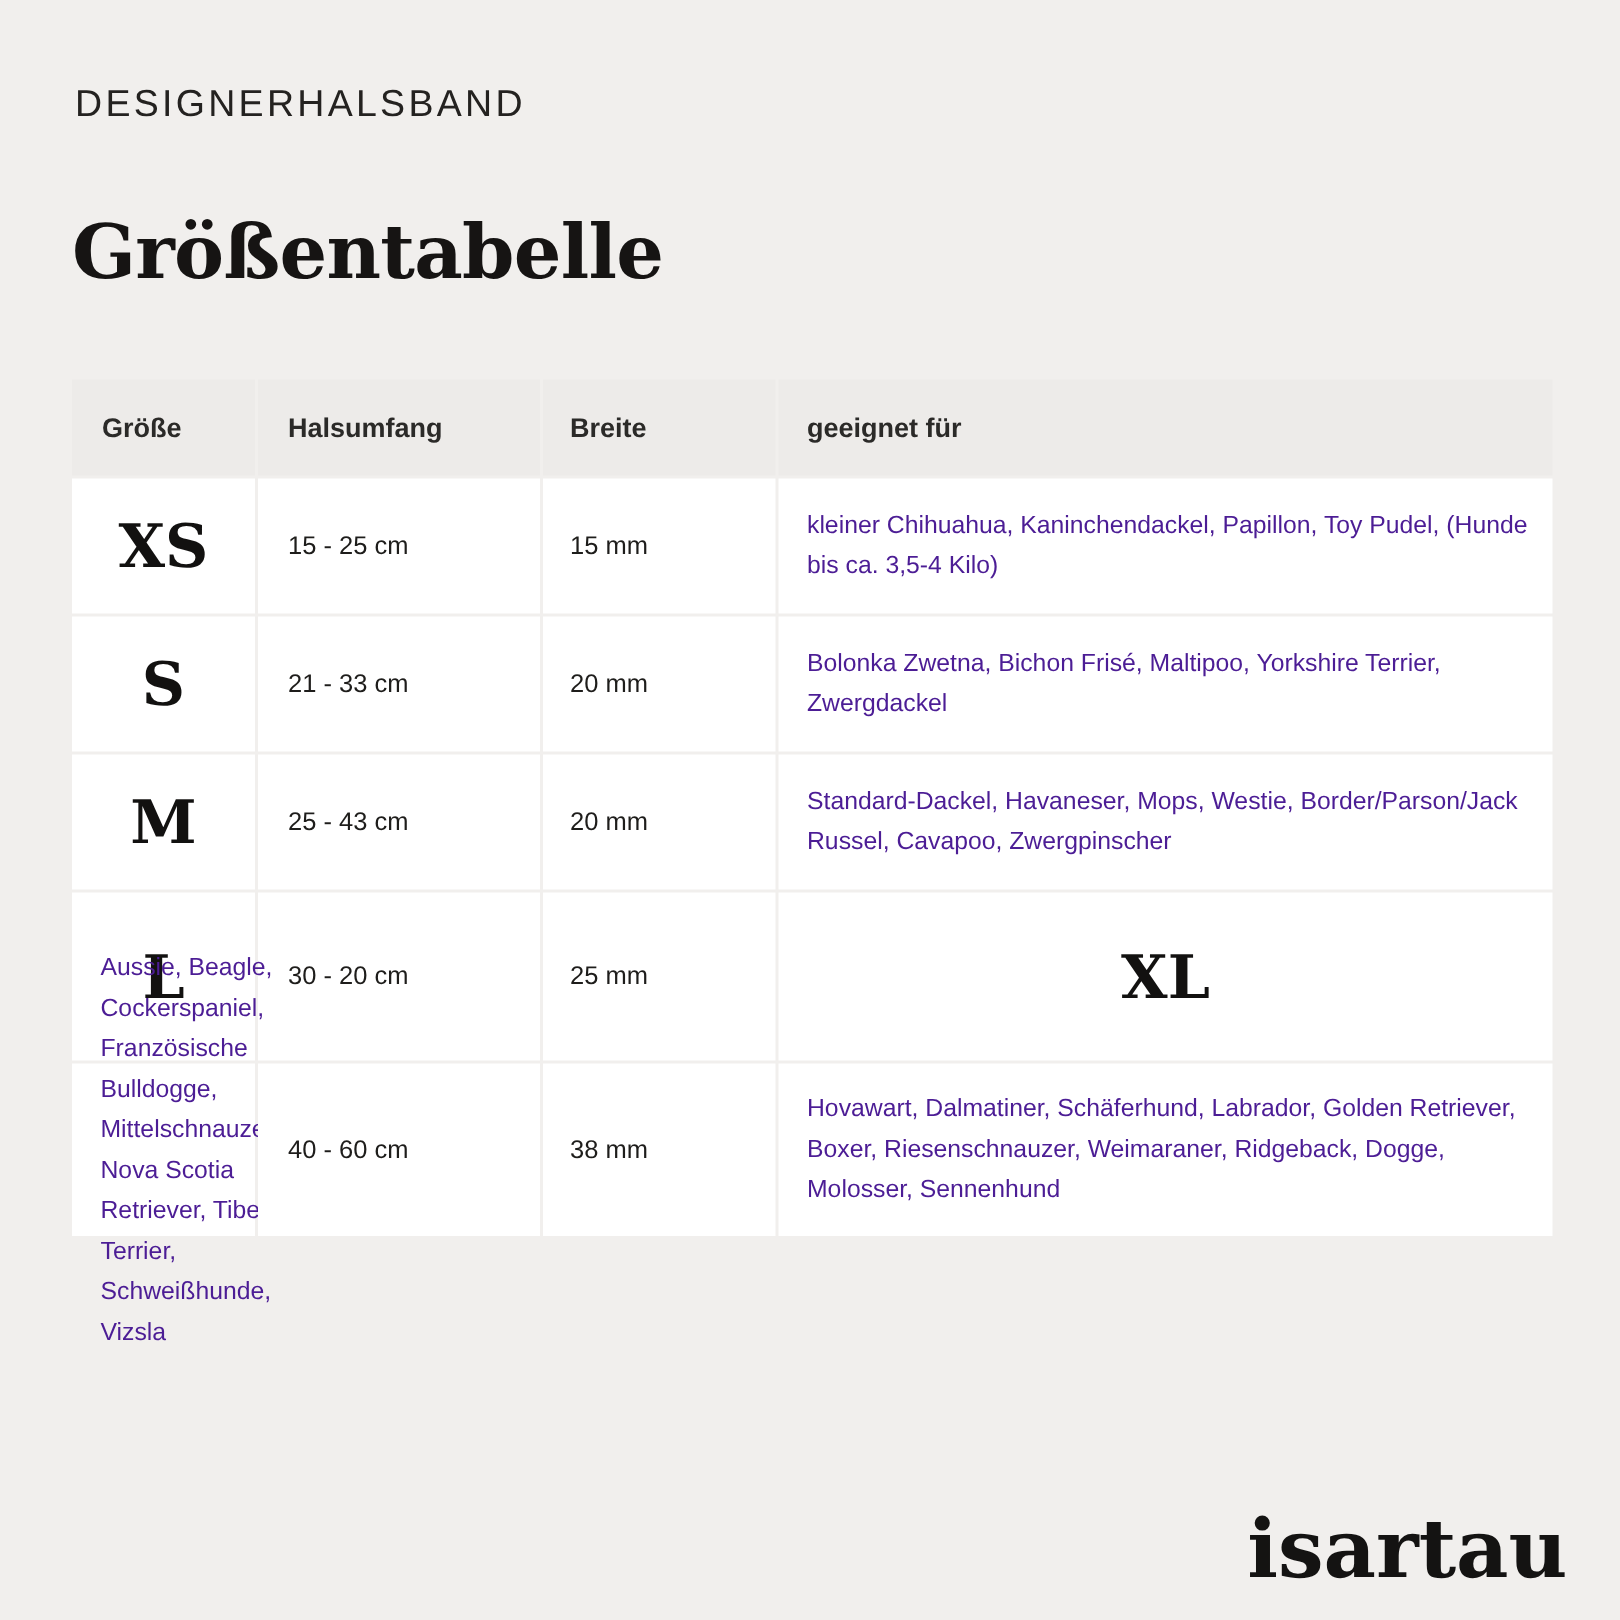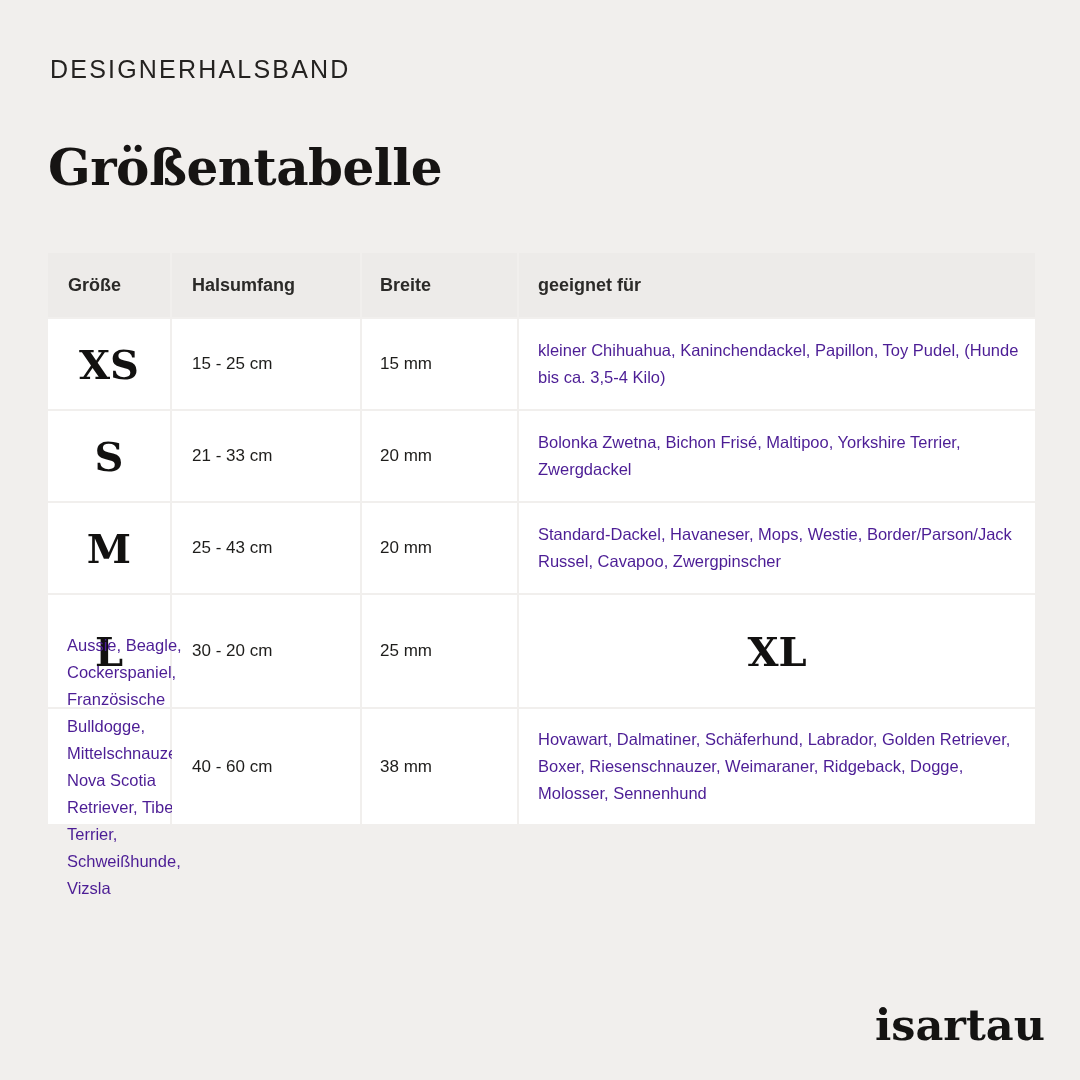--- a/index.html
+++ b/index.html
@@ -67,21 +67,21 @@
     font-size: 16.5px;
     line-height: 27px;
     color: #4c1d95;
   }
 
   
   .brand-logo {
     position: absolute; right: 35px; top: 1000px;
     font-family: "DejaVu Serif", serif;
     font-weight: bold;
-    font-size: 43px;
+    font-size: 54px;
     color: #141312;
   }
 </style>
 </head>
 <body>
 
 <div class="canvas">
 
   <div class="eyebrow">DESIGNERHALSBAND</div>
 

